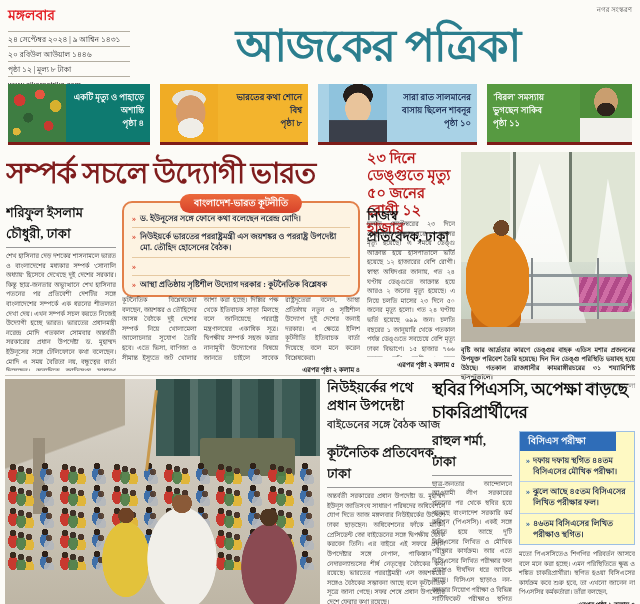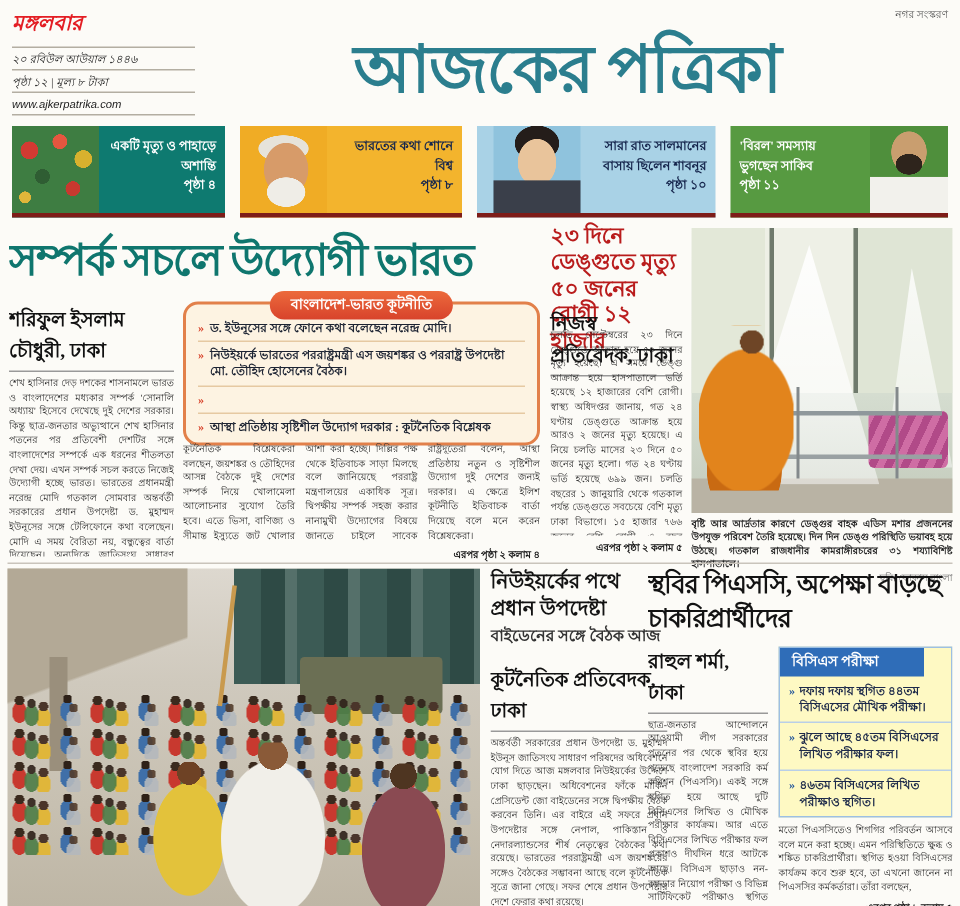--- a/index.html
+++ b/index.html
@@ -1,20 +1,20 @@
 <!DOCTYPE html>
 <html><head>
 <meta charset="utf-8">
 <style>
   html,body{margin:0;padding:0;background:#e9e7e2;}
   .page{position:relative;width:640px;height:604px;background:#fcfbf7;overflow:hidden;
         font-family:"Liberation Serif","DejaVu Serif",serif;color:#222;}
 
   
-  .m-left{position:absolute;left:8px;top:4px;width:122px;font-style:italic;}
+  .m-left{position:absolute;left:8px;top:4px;width:122px;}
   .m-day{color:#e31e24;font-weight:bold;font-size:14px;padding-bottom:3px;border-bottom:1px solid #b3aea2;}
   .m-line{font-size:7.5px;color:#222;padding:2.5px 0;border-bottom:1px solid #b3aea2;line-height:1.2;}
   .m-url{font-family:"Liberation Sans",sans-serif;font-size:7.5px;}
   .m-logo{position:absolute;left:150px;right:34px;top:8px;text-align:center;
           font-size:44px;font-weight:800;color:#2b7e8e;line-height:1.3;letter-spacing:-1px;
           white-space:nowrap;overflow:hidden;margin-top:10px;}
   .m-edition{position:absolute;right:8px;top:4px;font-size:7px;color:#555;}
 
   
   .teasers{position:absolute;left:8px;top:84px;width:624px;display:flex;justify-content:space-between;}
@@ -42,21 +42,21 @@
       linear-gradient(180deg,transparent 62%,#3a3f4a 63%),
       radial-gradient(ellipse 13px 16px at 50% 42%,#e9c49b 97%,transparent),
       radial-gradient(ellipse 15px 12px at 50% 20%,#241d1a 97%,transparent);}
   .p3{background-color:#4f8f3c;background-image:
       linear-gradient(180deg,transparent 58%,#f2f1ec 59%),
       radial-gradient(ellipse 9px 7px at 50% 44%,#2e241c 97%,transparent),
       radial-gradient(ellipse 12px 14px at 50% 30%,#c99e6f 97%,transparent);}
 
   
   .lead-headline{position:absolute;left:6px;top:150px;width:358px;font-size:29px;font-weight:800;
-                 color:#0f766e;white-space:nowrap;overflow:hidden;letter-spacing:-1px;}
+                 color:#7f1d1d;white-space:nowrap;overflow:hidden;letter-spacing:-1px;}
   .byline{font-weight:bold;font-size:13px;color:#111;border-bottom:1px solid #999;
           padding-bottom:2px;margin-bottom:3px;}
   .body-text{font-size:6.4px;line-height:1.5;text-align:justify;color:#2c2c2c;}
   .lead-col1{position:absolute;left:6px;top:203px;width:110px;height:168px;overflow:hidden;}
   .lead-box{position:absolute;left:122px;top:201px;width:238px;box-sizing:border-box;
             border:2px solid #e2804a;border-radius:10px;background:#fdf3e2;padding:7px 8px 2px;}
   .lead-box-title{position:absolute;top:-9px;left:50%;transform:translateX(-50%);
             background:linear-gradient(180deg,#ec6a3c,#d8432b);color:#fff;font-weight:bold;
             font-size:9.5px;padding:2px 14px;border-radius:10px;white-space:nowrap;}
   .box-item{display:flex;gap:4px;font-size:8px;font-weight:bold;color:#1d2433;
@@ -155,20 +155,21 @@
   .bcs-item .chev{color:#24579b;}
   .cont-psc{position:static;display:block;text-align:right;margin-top:2px;}
 </style>
 </head>
 <body>
 
 <div class="page">
 
   <div class="m-left">
     <div class="m-day">মঙ্গলবার</div>
+    <div class="m-line">২৪ সেপ্টেম্বর ২০২৪ | ৯ আশ্বিন ১৪৩১</div>
     <div class="m-line">২০ রবিউল আউয়াল ১৪৪৬</div>
     <div class="m-line">পৃষ্ঠা ১২ | মূল্য ৮ টাকা</div>
     <div class="m-line m-url">www.ajkerpatrika.com</div>
   </div>
   <div class="m-logo">আজকের পত্রিকা</div>
   <div class="m-edition">নগর সংস্করণ</div>
 
   <div class="teasers">
     <div class="teaser t0">
       <div class="tphoto p0"></div>

